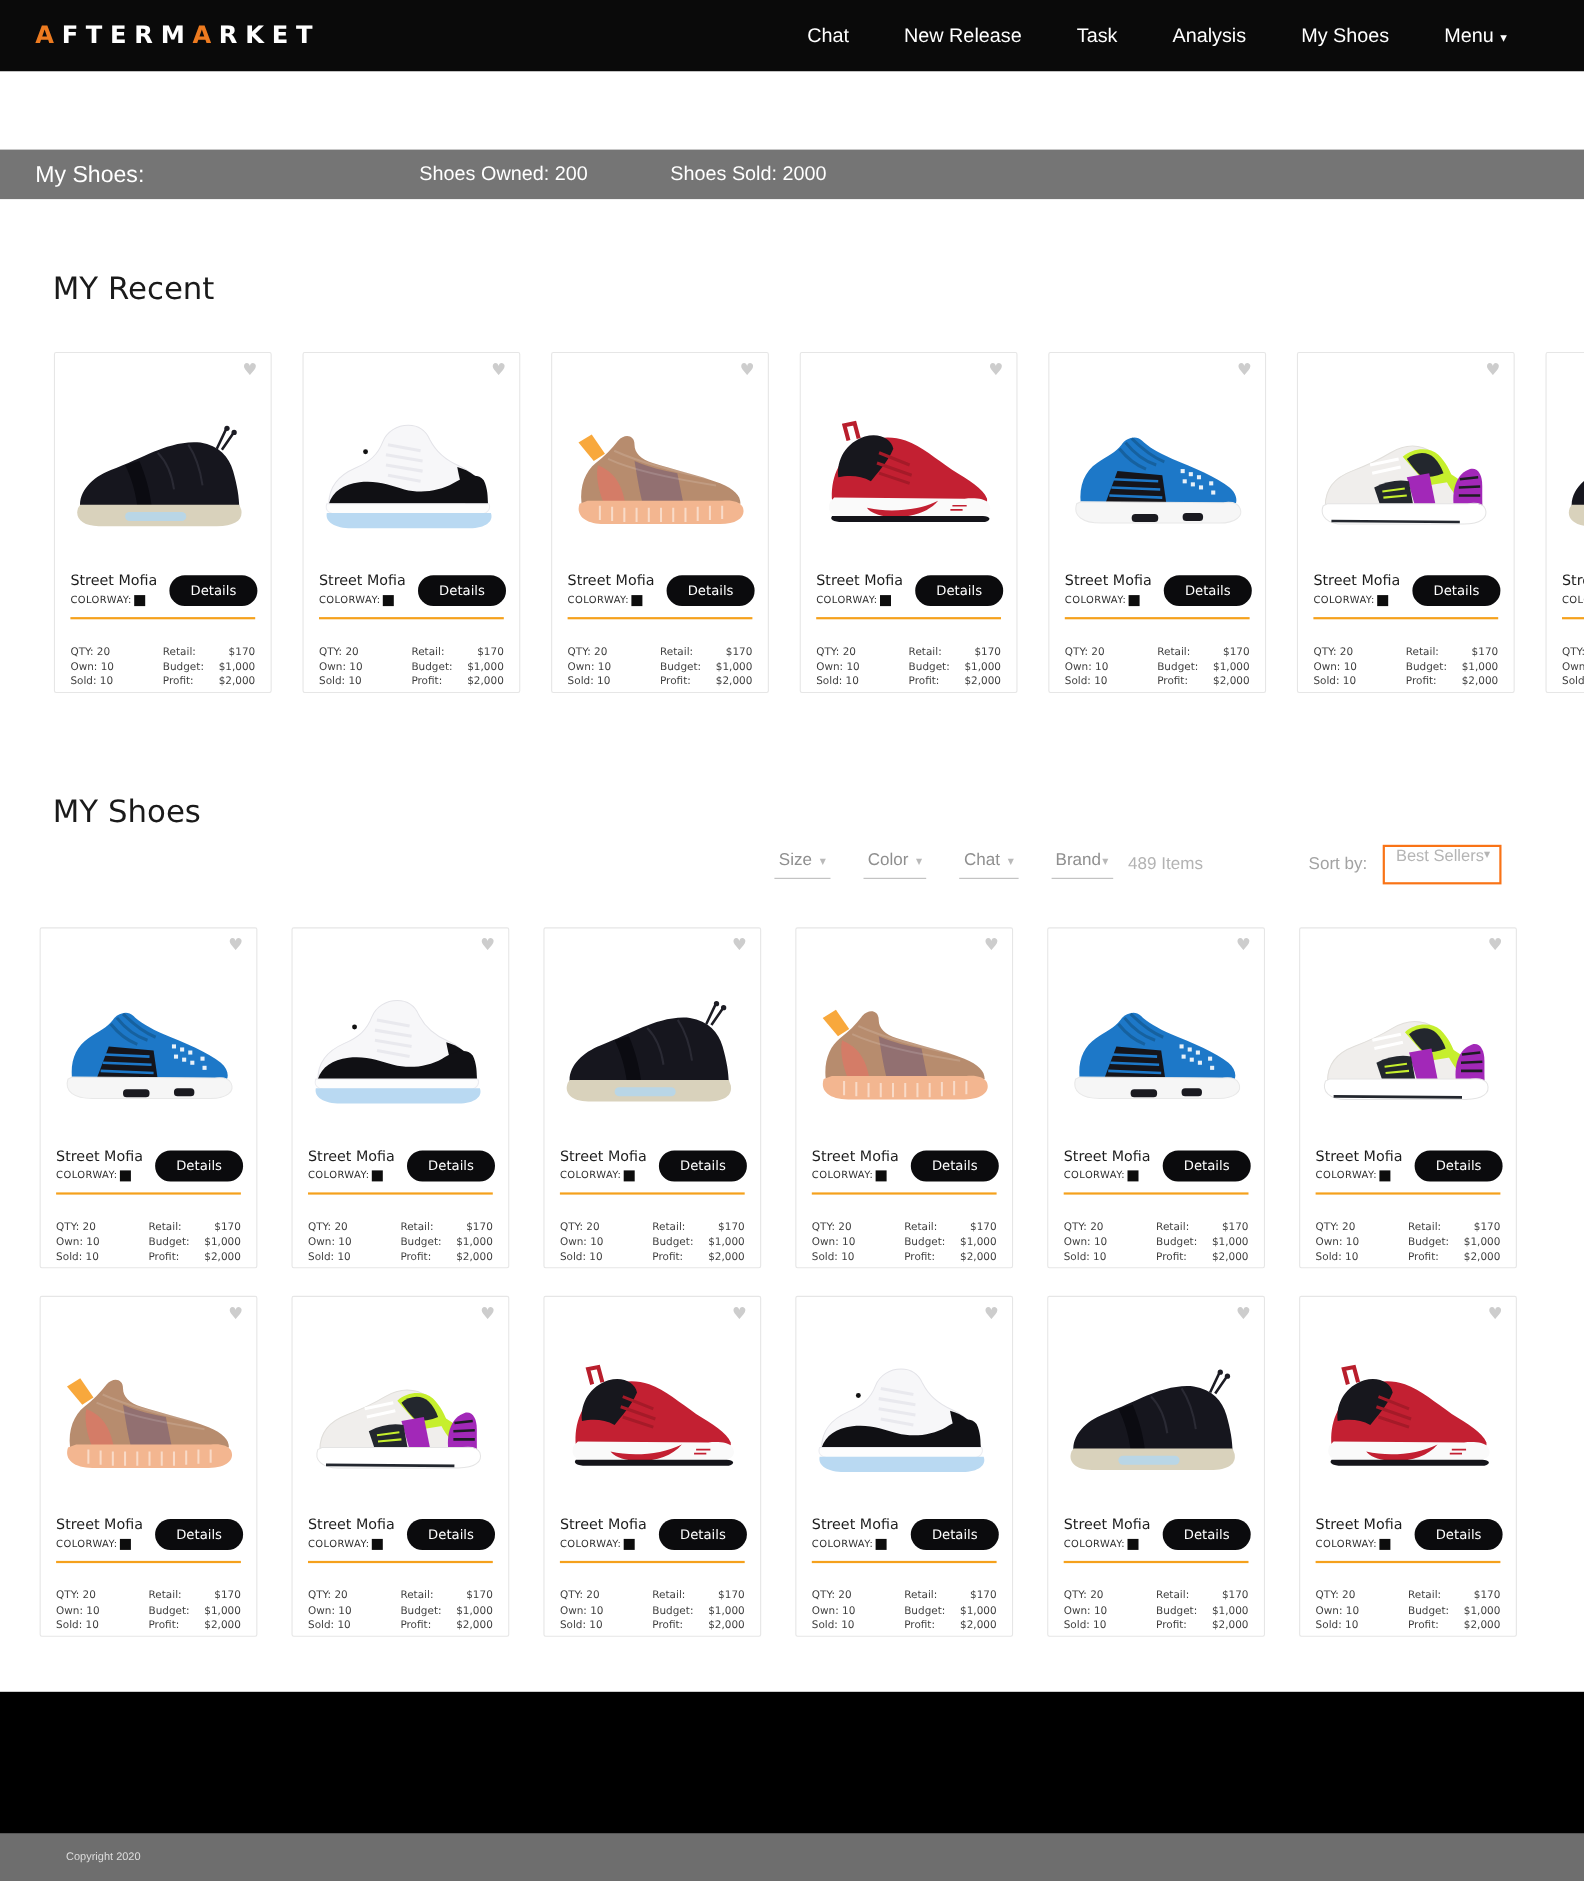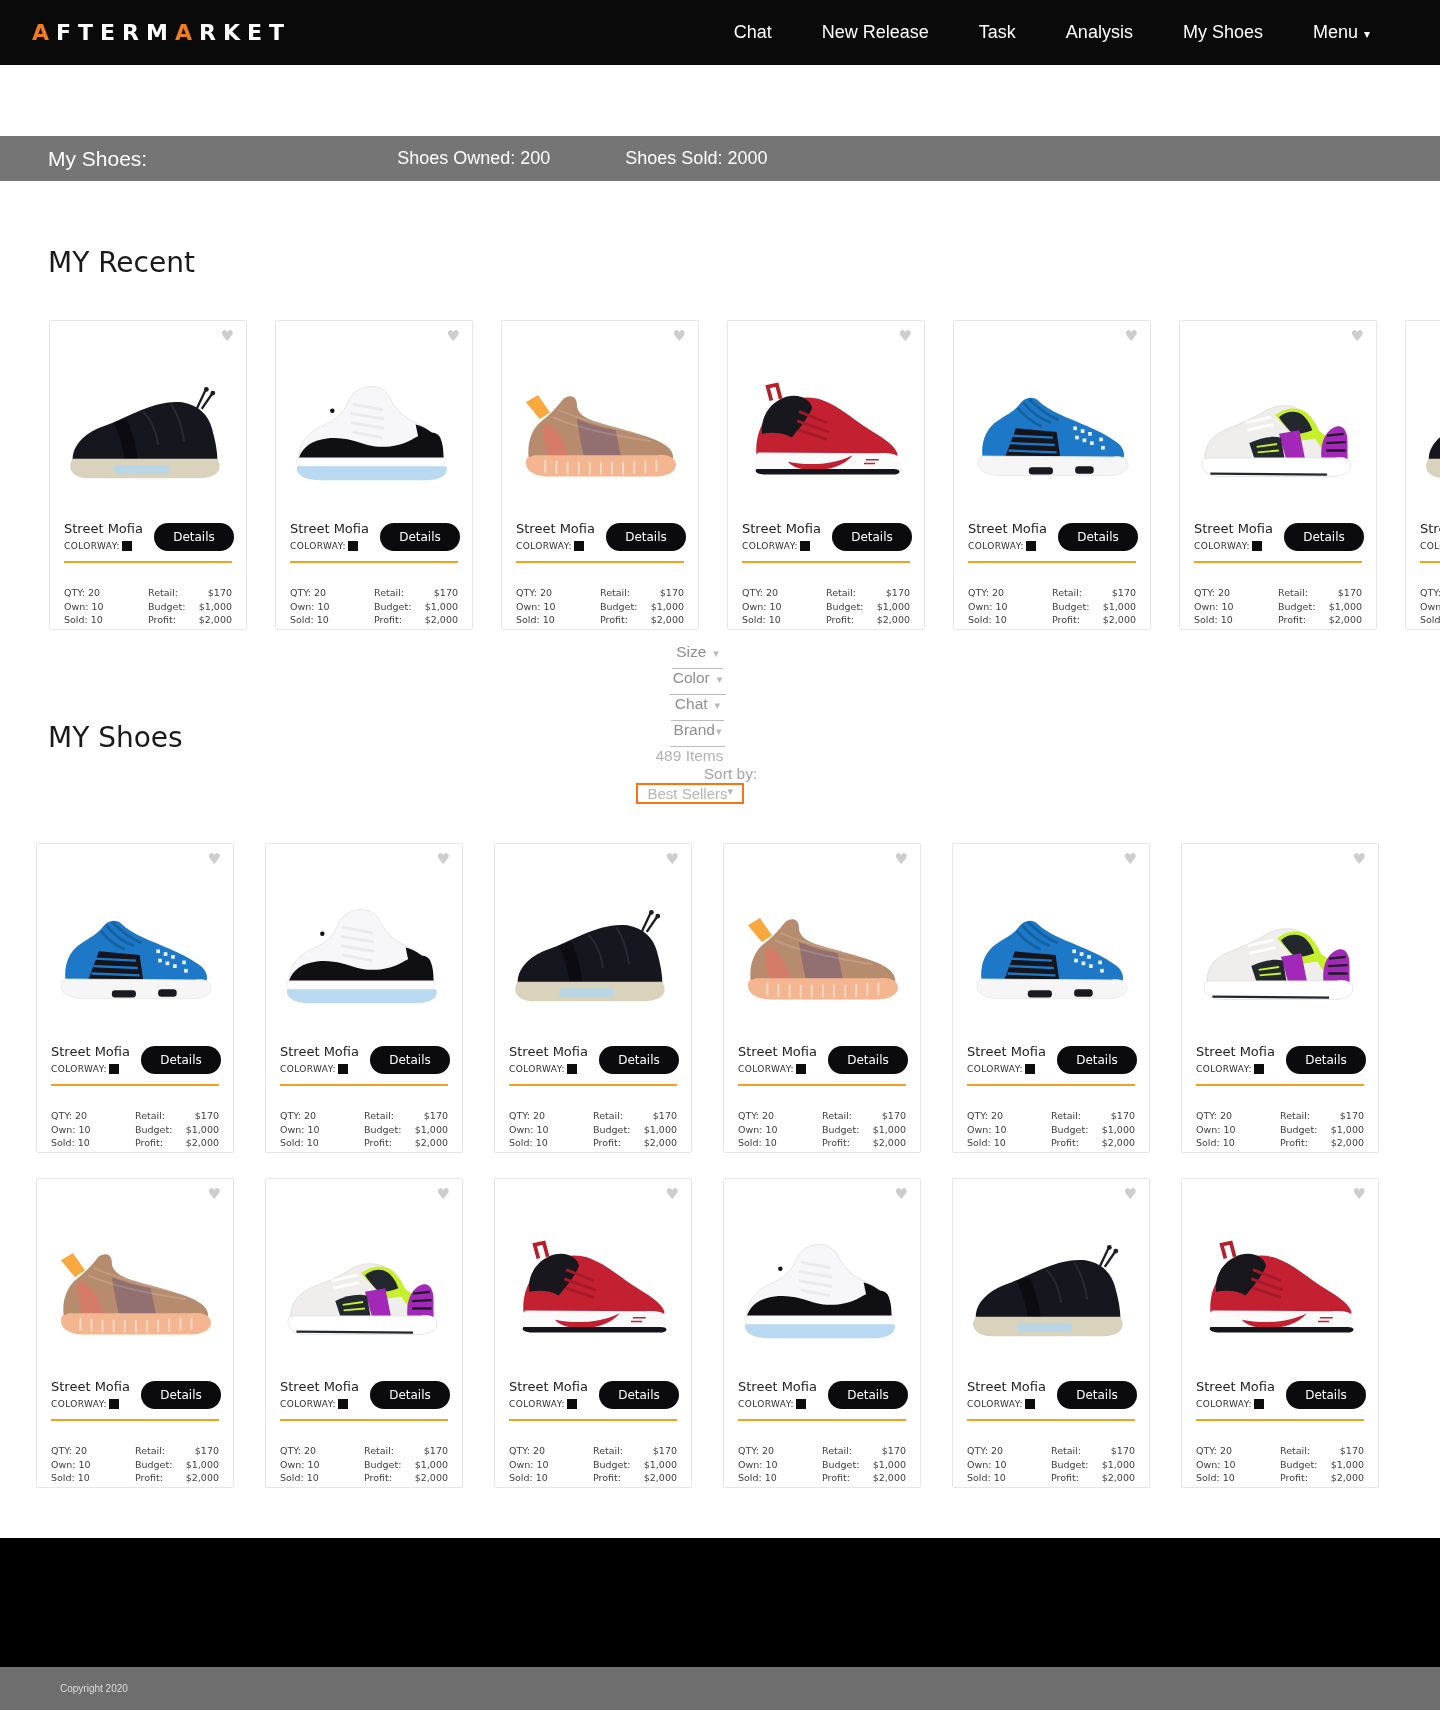--- a/index.html
+++ b/index.html
@@ -10,36 +10,36 @@
   .topbar { height:65px; background:#0a0a0a; display:flex; align-items:center; justify-content:space-between; padding:0 70px 0 32px; }
   .logo { font-family:"DejaVu Sans", sans-serif; font-weight:700; font-size:22px; letter-spacing:7px; color:#ffffff; white-space:nowrap; }
   .logo .accent { color:#ED7B20; }
   .nav { display:flex; align-items:center; gap:30px; }
   .nav-item { color:#ffffff; font-size:18px; cursor:pointer; white-space:nowrap;margin-left:20px; }
   .nav-item .caret { font-size:12px; margin-left:6px; color:#ffffff; }
 
   .gap-under-header { height:71px; background:#ffffff; }
 
   
-  .status-bar { height:45px; background:#757575; display:flex; align-items:center; padding-left:48px; }
+  .status-bar { height:45px; background:#757575; display:flex; align-items:center; padding-left:32px; }
   .status-title { color:#ffffff; font-size:21px; }
   .status-stat { color:#ffffff; font-size:18px; }
   .stat-owned { margin-left:250px; }
   .stat-sold { margin-left:75px; }
 
   
   .section-heading { font-family:"DejaVu Sans", sans-serif; font-size:28px; font-weight:500; color:#1a1a1a; line-height:40px; padding-left:48px; }
   .recent-heading { margin-top:62px; }
   .shoes-heading { margin-top:88px; }
 
   .recent-row { margin-top:37px; width:1440px; overflow:hidden; display:flex; gap:28px; padding-left:49px; }
   .recent-row .card { flex:0 0 198px; }
 
   
-  .filters { margin-top:10px; height:36px; display:flex; align-items:center; justify-content:flex-end; padding-right:75px;flex-direction:column; }
+  .filters { margin-top:10px; height:36px; display:flex; align-items:center; justify-content:flex-end; padding-right:75px; }
   .filter-item { color:#8f8f8f; font-size:15.5px; border-bottom:1px solid #bdbdbd; padding:0 4px 7px 4px; margin-left:30px; cursor:pointer; white-space:nowrap; }
   .filter-item .caret { color:#b9b9b9; font-size:11px; margin-left:7px; }
   .filter-item.tight .caret { margin-left:1px; }
   .items-count { color:#b3b3b3; font-size:15.5px; margin-left:14px; }
   .sort-label { color:#a3a3a3; font-size:15.5px; margin-left:96px; }
   .sort-select { margin-left:14px; width:108px; height:36px; border:2px solid #f97316; display:flex; justify-content:space-between; padding:0 9px 0 10px; cursor:pointer; }
   .sort-select .value { color:#b5b5b5; font-size:15px; white-space:nowrap; }
   .sort-select .caret { color:#b5b5b5; font-size:11px; }
 
   

